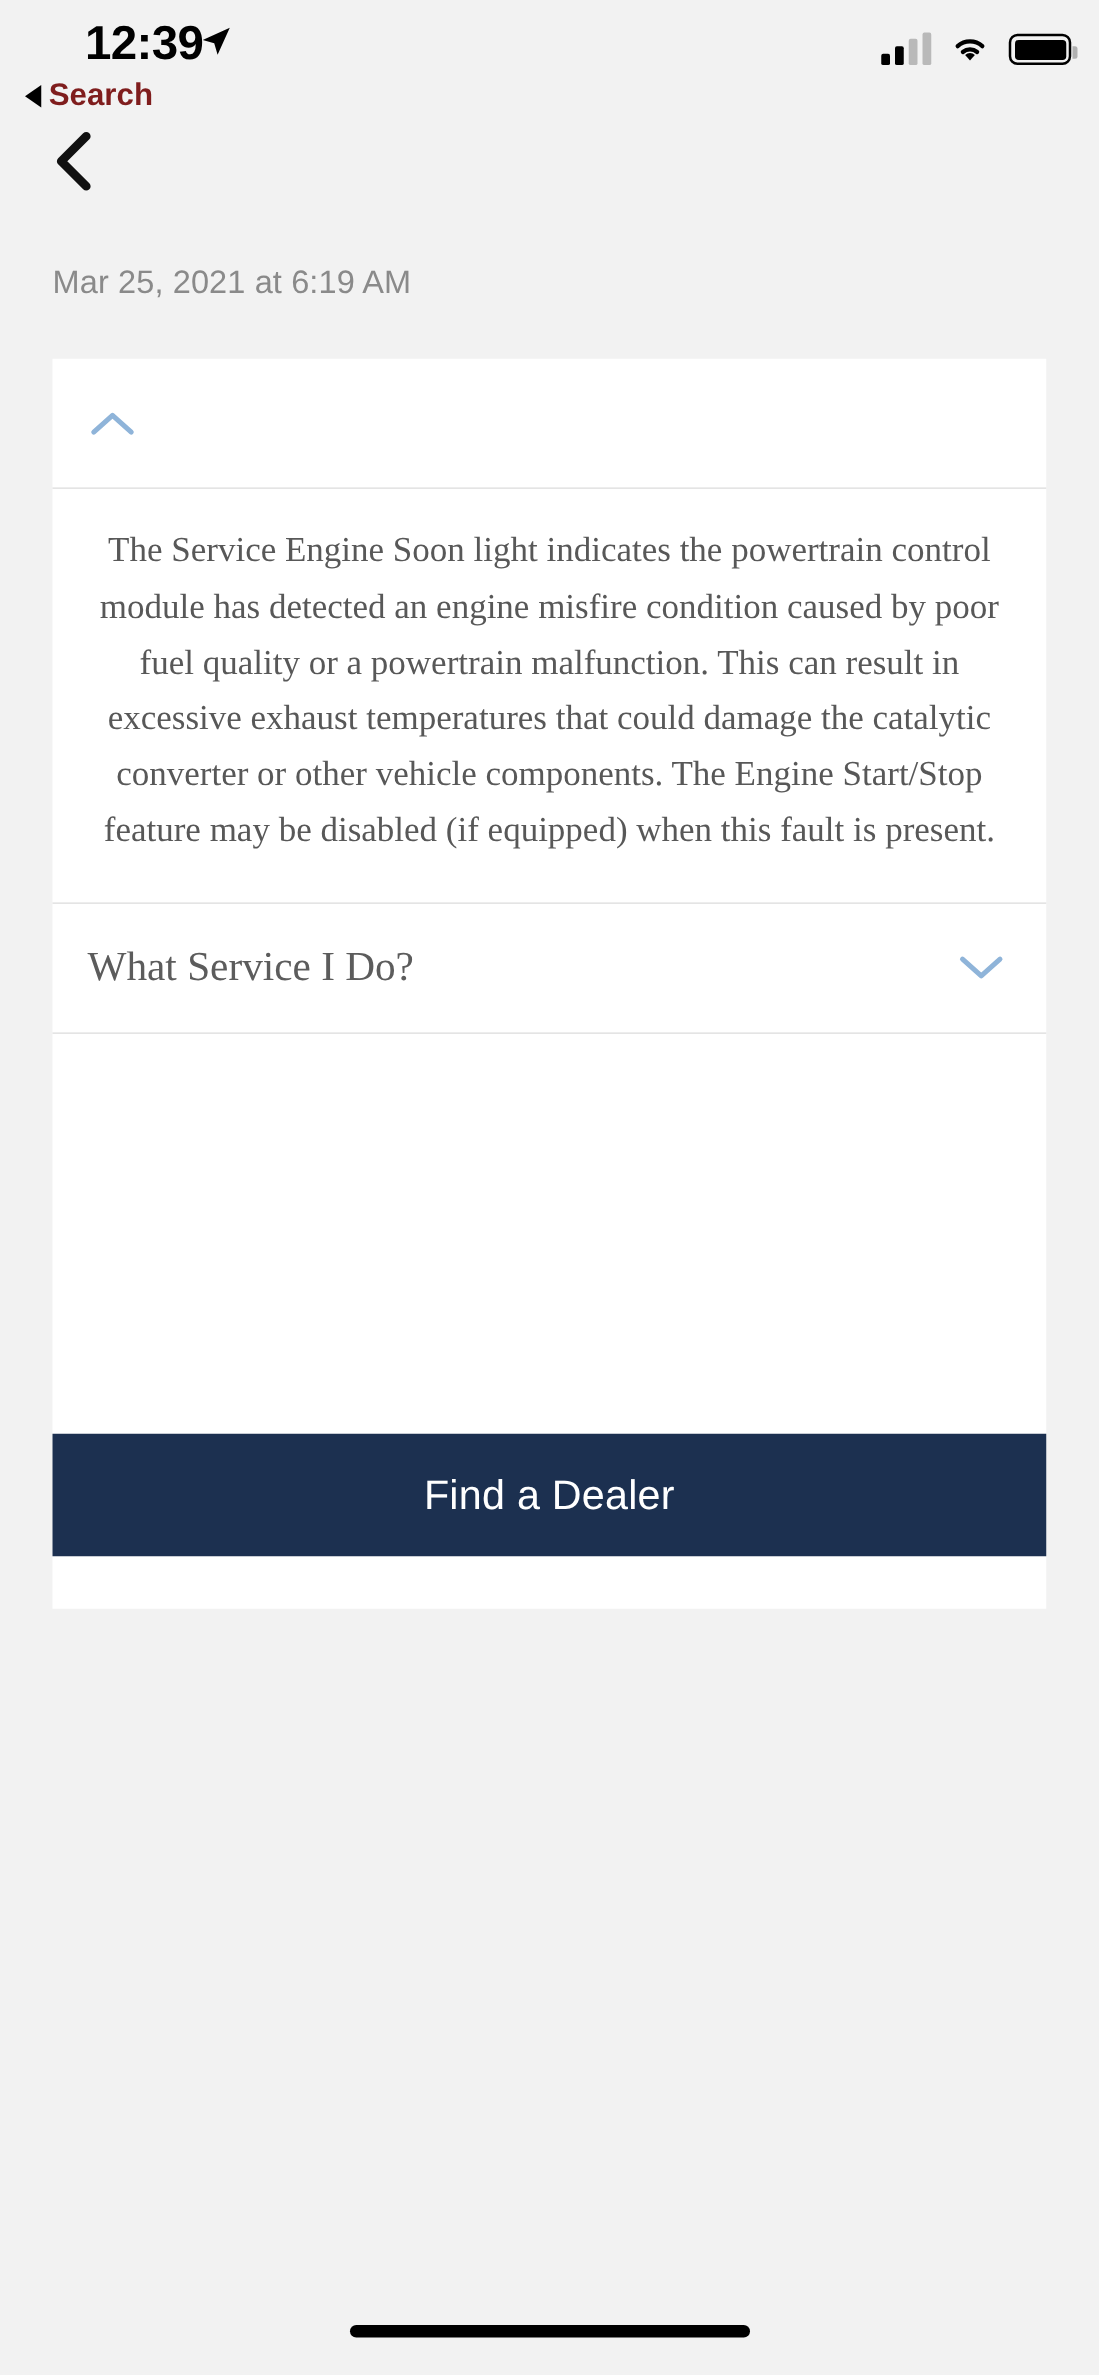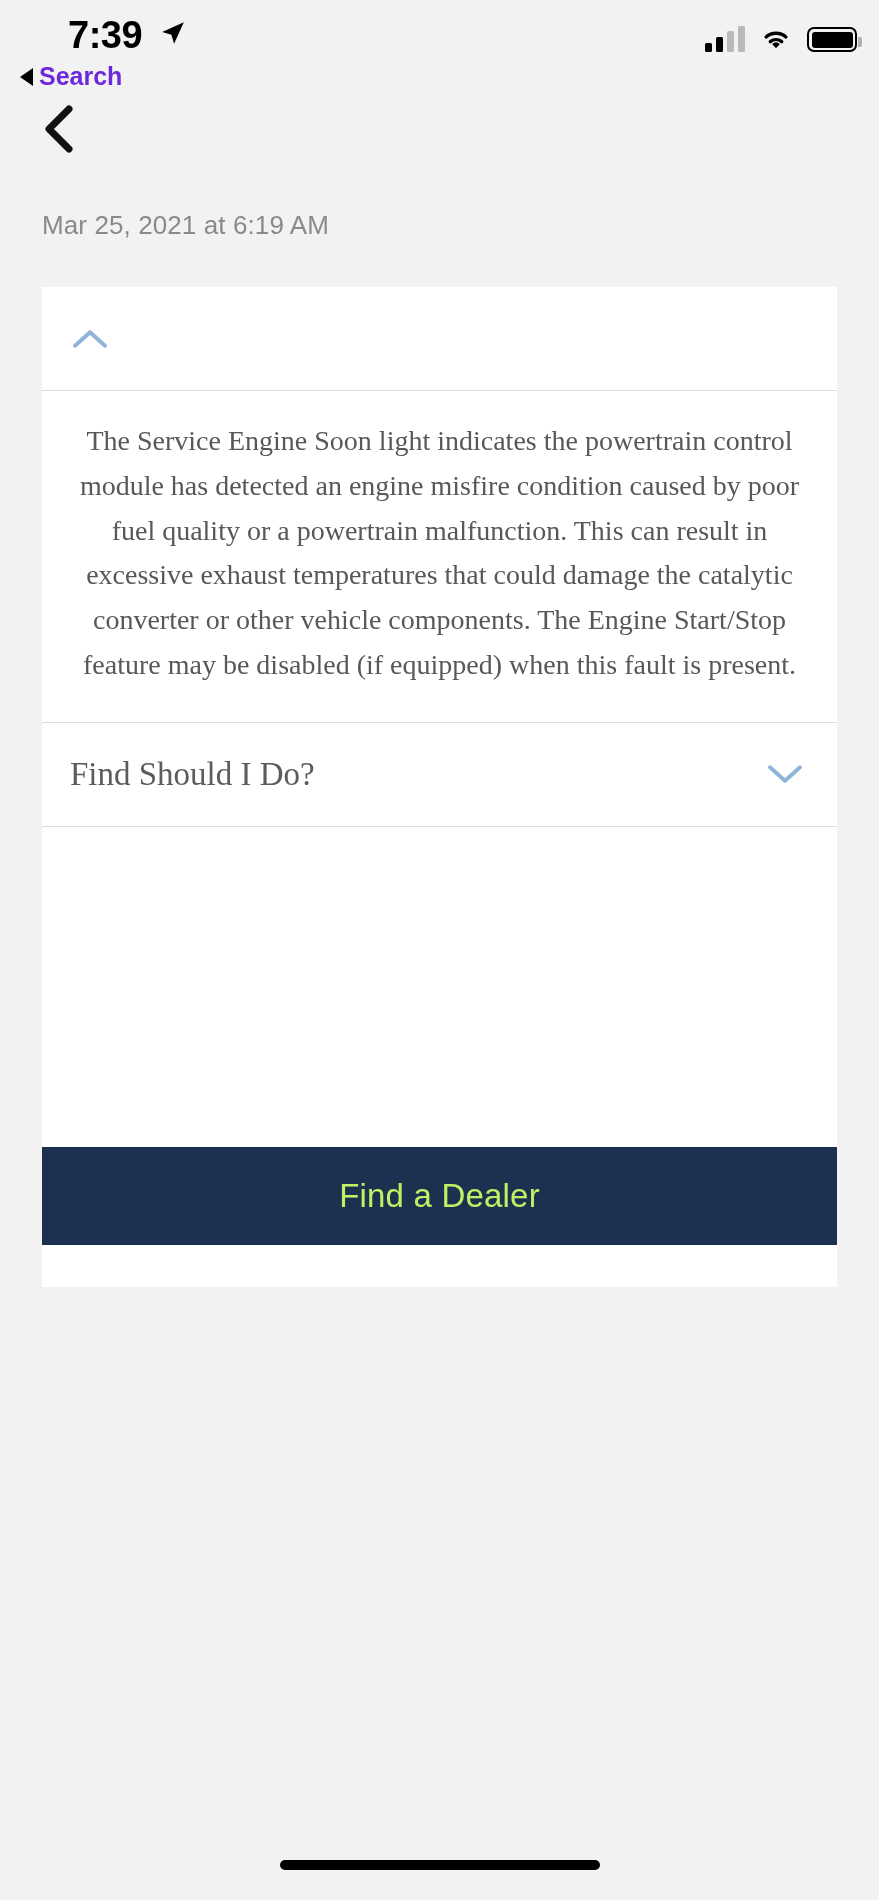--- a/index.html
+++ b/index.html
@@ -75,21 +75,21 @@
 
   
   .back-app {
     position:absolute;
     left:20px; top:62px;
     display:flex;
     align-items:center;
     gap:6px;
     font-size:25px;
     font-weight:bold;
-    color:#6d28d9;
+    color:#7f1d1d;
   }
   .back-app .tri {
     width:0; height:0;
     border-top:9px solid transparent;
     border-bottom:9px solid transparent;
     border-right:13px solid #000;
   }
 
   
   .nav {
@@ -171,21 +171,21 @@
     left:0; right:0;
     bottom:42px;
     padding:0 0px;
   }
   .cta {
     display:flex;
     align-items:center;
     justify-content:center;
     height:98px;
     background:#1c3050;
-    color:#bef264;
+    color:#ffffff;
     font-size:33px;
     letter-spacing:0.2px;
     border:none;
     width:100%;
     font-family:"Liberation Sans", sans-serif;
     cursor:pointer;
   }
 
   
   .home-bar {
@@ -198,21 +198,21 @@
     border-radius:5px;
     background:#000;
   }
 </style>
 </head>
 <body>
 
 <div class="phone">
 
   <div class="statusbar">
-    <div class="sb-time">7:39</div>
+    <div class="sb-time">12:39</div>
 
     <svg class="sb-locarrow" viewBox="0 0 24 24">
       <path d="M22 2 L2 11 L10.5 13.5 L13 22 Z" fill="#000"></path>
     </svg>
 
     <div class="sb-right">
       <div class="bars">
         <i></i>
           <i></i>
           <i></i>
@@ -249,21 +249,21 @@
       <svg class="chev" viewBox="0 0 24 14">
         <path d="M3 11 L12 3 L21 11" stroke="#8fb4d9" stroke-width="2.4" fill="none" stroke-linecap="round" stroke-linejoin="round"></path>
       </svg>
     </div>
 
     <div class="acc-body">
       <p>The Service Engine Soon light indicates the powertrain control module has detected an engine misfire condition caused by poor fuel quality or a powertrain malfunction. This can result in excessive exhaust temperatures that could damage the catalytic converter or other vehicle components. The Engine Start/Stop feature may be disabled (if equipped) when this fault is present.</p>
     </div>
 
     <div class="acc-head last">
-      <span class="acc-title">Find Should I Do?</span>
+      <span class="acc-title">What Service I Do?</span>
       <svg class="chev" viewBox="0 0 24 14">
         <path d="M3 3 L12 11 L21 3" stroke="#8fb4d9" stroke-width="2.4" fill="none" stroke-linecap="round" stroke-linejoin="round"></path>
       </svg>
     </div>
 
     <div class="cta-wrap">
       <button class="cta">Find a Dealer</button>
     </div>
 
   </div>

